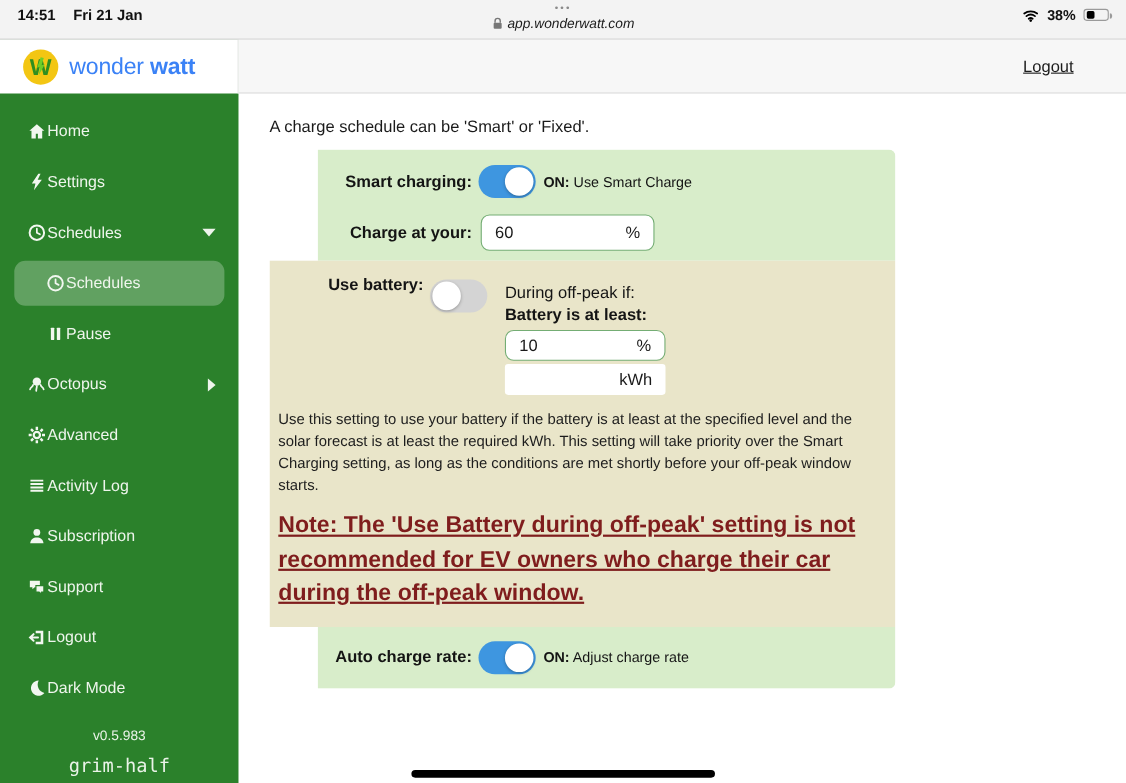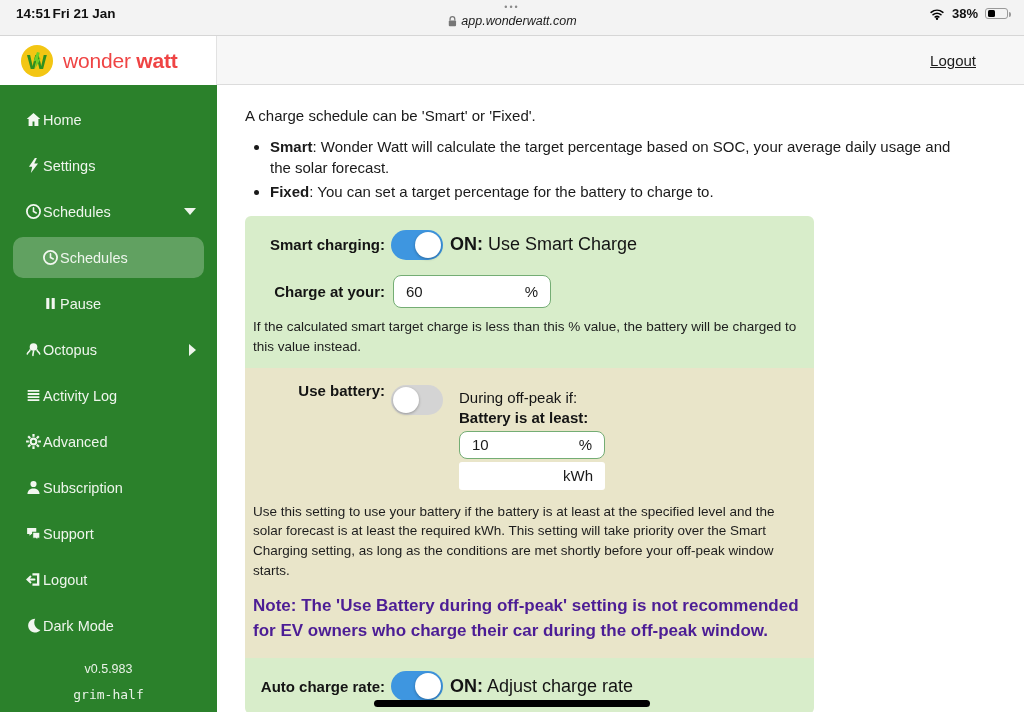--- a/index.html
+++ b/index.html
@@ -3,98 +3,98 @@
 <meta charset="utf-8">
 <style>
   * { box-sizing: border-box; margin: 0; padding: 0; }
   html,body { width:1024px; height:712px; }
   body { font-family: "Liberation Sans", sans-serif; background:#fff; overflow:hidden; }
   .screen { position:relative; width:1024px; height:712px; background:#fff; overflow:hidden; }
 
   
   .status-bar { height:36px; background:#f3f3f3; border-bottom:1px solid #d6d6d6;
     display:flex; align-items:center; padding:0 16px; position:relative; }
-  .sb-left { display:flex; gap:2px; font-size:13.5px; font-weight:700; color:#111; margin-top:-8px;}
+  .sb-left { display:flex; gap:16px; font-size:13.5px; font-weight:700; color:#111; margin-top:-8px;}
   .sb-center { position:absolute; left:50%; top:2px; transform:translateX(-50%);
     display:flex; flex-direction:column; align-items:center; }
   .tab-dots { font-size:9px; color:#8a8a8a; letter-spacing:2px; line-height:10px; }
   .url-row { display:flex; align-items:center; gap:4px; font-size:12.5px; color:#1c1c1c; margin-top:2px;font-style:italic;}
   .sb-right { margin-left:auto; display:flex; align-items:center; gap:7px;
     font-size:13px; font-weight:700; color:#111; margin-top:-8px;}
   .bat { width:23px; height:11.5px; border:1px solid #9a9a9a; border-radius:3px; position:relative; }
   .bat-fill { position:absolute; left:1.5px; top:1.5px; bottom:1.5px; width:38%; background:#000; border-radius:1.5px; }
   .bat-tip { position:absolute; right:-4px; top:3px; width:2.5px; height:5px; background:#9a9a9a; border-radius:0 2px 2px 0; }
 
   
   .page { display:flex; height:676px; }
 
   
   .sidebar { width:217px; flex-shrink:0; background:#2b812b; display:flex; flex-direction:column; }
   .logo-area { height:49px; background:#fff; display:flex; align-items:center;
     padding-left:20px; gap:9px; border-right:1px solid #e2e2e2; }
-  .brand { font-size:21px; color:#ef4444; letter-spacing:-0.2px; }
+  .brand { font-size:21px; color:#3b82f6; letter-spacing:-0.2px; }
   .brand .w2 { font-weight:700; }
   .menu { flex:1; padding-top:14px; overflow:hidden; }
   .menu-item { height:41px; margin:0 13px 5px; display:flex; align-items:center; gap:1px;
     padding:0 8px 0 12px; font-size:14.5px; color:#eef5ec; border-radius:10px; cursor:pointer; }
   .menu-item.sub { padding-left:29px; }
   .menu-item.selected { background:rgba(255,255,255,0.26); }
   .mi-icon { width:17px; height:17px; flex-shrink:0; color:#f2f7f0; display:block; }
   .caret-down { margin-left:auto; width:0; height:0; border-left:6px solid transparent;
     border-right:6px solid transparent; border-top:7px solid #eef5ec; }
   .caret-right { margin-left:auto; width:0; height:0; border-top:6px solid transparent;
     border-bottom:6px solid transparent; border-left:7px solid #eef5ec; }
   .version-block { text-align:center; color:#eaf3e8; padding-bottom:12px; }
   .version { font-size:12.5px; margin-top:16px; }
-  .build { font-family:"DejaVu Sans Mono", monospace; font-size:13px; margin-top:11px; }
+  .build { font-family:"DejaVu Sans Mono", monospace; font-size:17px; margin-top:11px; }
 
   
   .main { flex:1; display:flex; flex-direction:column; background:#fff; min-width:0; }
   .main-header { height:49px; background:#f7f7f7; border-bottom:1px solid #dcdcdc;
     display:flex; align-items:center; justify-content:flex-end; padding-right:48px; flex-shrink:0; }
   .logout-link { font-size:15px; color:#1c1c1c; text-decoration:underline; cursor:pointer; }
   .content { padding:12px 0 0 28px; }
   .intro { font-size:15px; color:#1a1a1a; margin:10px 0 12px; }
   ul.bullets { margin:0 0 14px 25px; width:692px; }
   ul.bullets li { font-size:15px; color:#1a1a1a; line-height:1.42; margin-bottom:2px; }
   ul.bullets b { font-weight:700; }
 
   .panel-stack { width:569px; border-radius:6px; overflow:hidden; }
   .panel { padding:9px 6px; }
-  .panel.green { background:#d8edca; }
+  .panel.green { background:#d8edca;margin-left:44px; }
   .panel.khaki { background:#e9e5c9; }
   .row { display:flex; align-items:center; }
   .lbl { width:134px; flex-shrink:0; text-align:right; font-weight:700; font-size:15px; color:#141414; }
   .toggle { width:52px; height:30px; border-radius:15px; position:relative; margin-left:6px;
     flex-shrink:0; cursor:pointer; }
   .toggle.on  { background:#3e96e0; }
   .toggle.off { background:#d4d4d4; }
   .knob { position:absolute; top:2px; width:26px; height:26px; border-radius:50%; background:#fff;
     box-shadow:0 1px 3px rgba(0,0,0,0.3); }
   .toggle.on  .knob { right:2px; }
   .toggle.off .knob { left:2px; }
-  .toggle-desc { font-size:18px; color:#141414; margin-left:7px; }
+  .toggle-desc { font-size:13px; color:#141414; margin-left:7px; }
   .toggle-desc .state { font-weight:700; }
 
   .field { background:#fff; border:1px solid #74ad74; border-radius:8px; height:33px; width:158px;
     display:flex; align-items:center; padding:0 12px; margin-left:8px; }
   .field input { border:none; outline:none; background:transparent; flex:1; min-width:0;
     font-size:15px; color:#1a1a1a; font-family:"Liberation Sans", sans-serif; }
   .suffix { font-size:15px; color:#1a1a1a; flex-shrink:0; }
   .helper { font-size:13.5px; line-height:1.47; color:#1d1d1d; margin:9px 2px 2px; }
 
   .smart-row1 { margin:5px 0 15px; }
   .bat-row { align-items:flex-start; margin-top:5px; }
   .bat-row .toggle { margin-top:3px; }
   .cond-col { margin-left:16px; }
   .cond-title { font-size:15px; color:#141414; margin:7px 0 3px; }
   .cond-label { font-size:15px; font-weight:700; color:#141414; margin:3px 0 5px; }
   .field.small { width:146px; height:28px; margin-left:0; margin-bottom:3px; }
   .field.plain { border:none; border-radius:3px; }
-  .note { font-size:17px; font-weight:700; line-height:1.45; color:#4c1d95; margin:13px 2px 6px; }
+  .note { font-size:21px; font-weight:700; line-height:1.45; color:#7f1d1d; margin:13px 2px 6px;text-decoration:underline; }
   .rate-row { margin:4px 0; }
 
   .home-indicator { position:absolute; bottom:5px; left:50%; transform:translateX(-50%);
     width:276px; height:7px; background:#000; border-radius:4px; cursor:grab; }
 </style>
 </head>
 <body>
 
 <div class="screen">
 
@@ -185,31 +185,31 @@
           <svg class="mi-icon" viewBox="0 0 16 16">
               <circle cx="8" cy="5.6" r="3.6" fill="currentColor"></circle>
               <path d="M4.8 8.4C4.4 10.4 2.6 10.2 2.2 12.2M8 9.4c0 1.8-.7 2.6-.5 4.1M11.2 8.4c.4 2 2.2 1.8 2.6 3.8" fill="none" stroke="currentColor" stroke-width="1.5" stroke-linecap="round"></path>
             </svg>
           <span>Octopus</span>
           <span class="caret-right"></span>
         </div>
 
         <div class="menu-item">
           <svg class="mi-icon" viewBox="0 0 16 16">
-              <path d="M2.5 3.7h11M2.5 6.6h11M2.5 9.5h11M2.5 12.4h11" stroke="currentColor" stroke-width="1.7"></path>
-            </svg>
-          <span>Activity Log</span>
-        </div>
-
-        <div class="menu-item">
-          <svg class="mi-icon" viewBox="0 0 16 16">
               <circle cx="8" cy="8" r="2.7" fill="none" stroke="currentColor" stroke-width="1.9"></circle>
               <path d="M8 1v2.6M8 12.4V15M1 8h2.6M12.4 8H15M3 3l1.9 1.9M11.1 11.1L13 13M13 3l-1.9 1.9M4.9 11.1L3 13" stroke="currentColor" stroke-width="2.1"></path>
             </svg>
           <span>Advanced</span>
+        </div>
+
+        <div class="menu-item">
+          <svg class="mi-icon" viewBox="0 0 16 16">
+              <path d="M2.5 3.7h11M2.5 6.6h11M2.5 9.5h11M2.5 12.4h11" stroke="currentColor" stroke-width="1.7"></path>
+            </svg>
+          <span>Activity Log</span>
         </div>
 
         <div class="menu-item">
           <svg class="mi-icon" viewBox="0 0 16 16">
               <circle cx="8" cy="4.7" r="2.9" fill="currentColor"></circle>
               <path d="M2.3 14c.3-3.4 2.7-5 5.7-5s5.4 1.6 5.7 5z" fill="currentColor"></path>
             </svg>
           <span>Subscription</span>
         </div>
 
@@ -244,43 +244,38 @@
     </aside>
 
     <div class="main">
       <div class="main-header">
         <a class="logout-link">Logout</a>
       </div>
 
       <div class="content">
         <p class="intro">A charge schedule can be 'Smart' or 'Fixed'.</p>
 
-        <ul class="bullets">
-          <li><b>Smart</b><span>: Wonder Watt will calculate the target percentage based on SOC, your average daily usage and the solar forecast.</span></li>
-          <li><b>Fixed</b><span>: You can set a target percentage for the battery to charge to.</span></li>
-        </ul>
 
         <div class="panel-stack">
 
           <div class="panel green">
             <div class="row smart-row1">
               <span class="lbl">Smart charging:</span>
               <span class="toggle on">
                   <span class="knob"></span>
                 </span>
               <span class="toggle-desc"><span class="state">ON:</span> <span>Use Smart Charge</span></span>
             </div>
             <div class="row">
               <span class="lbl">Charge at your:</span>
               <span class="field">
                 <input type="text" value="60" style="">
                 <span class="suffix">%</span>
               </span>
             </div>
-            <p class="helper">If the calculated smart target charge is less than this % value, the battery will be charged to this value instead.</p>
           </div>
 
           <div class="panel khaki">
             <div class="row bat-row">
               <span class="lbl">Use battery:</span>
               <span class="toggle off">
                   <span class="knob"></span>
                 </span>
               <div class="cond-col">
                 <div class="cond-title">During off-peak if:</div>

